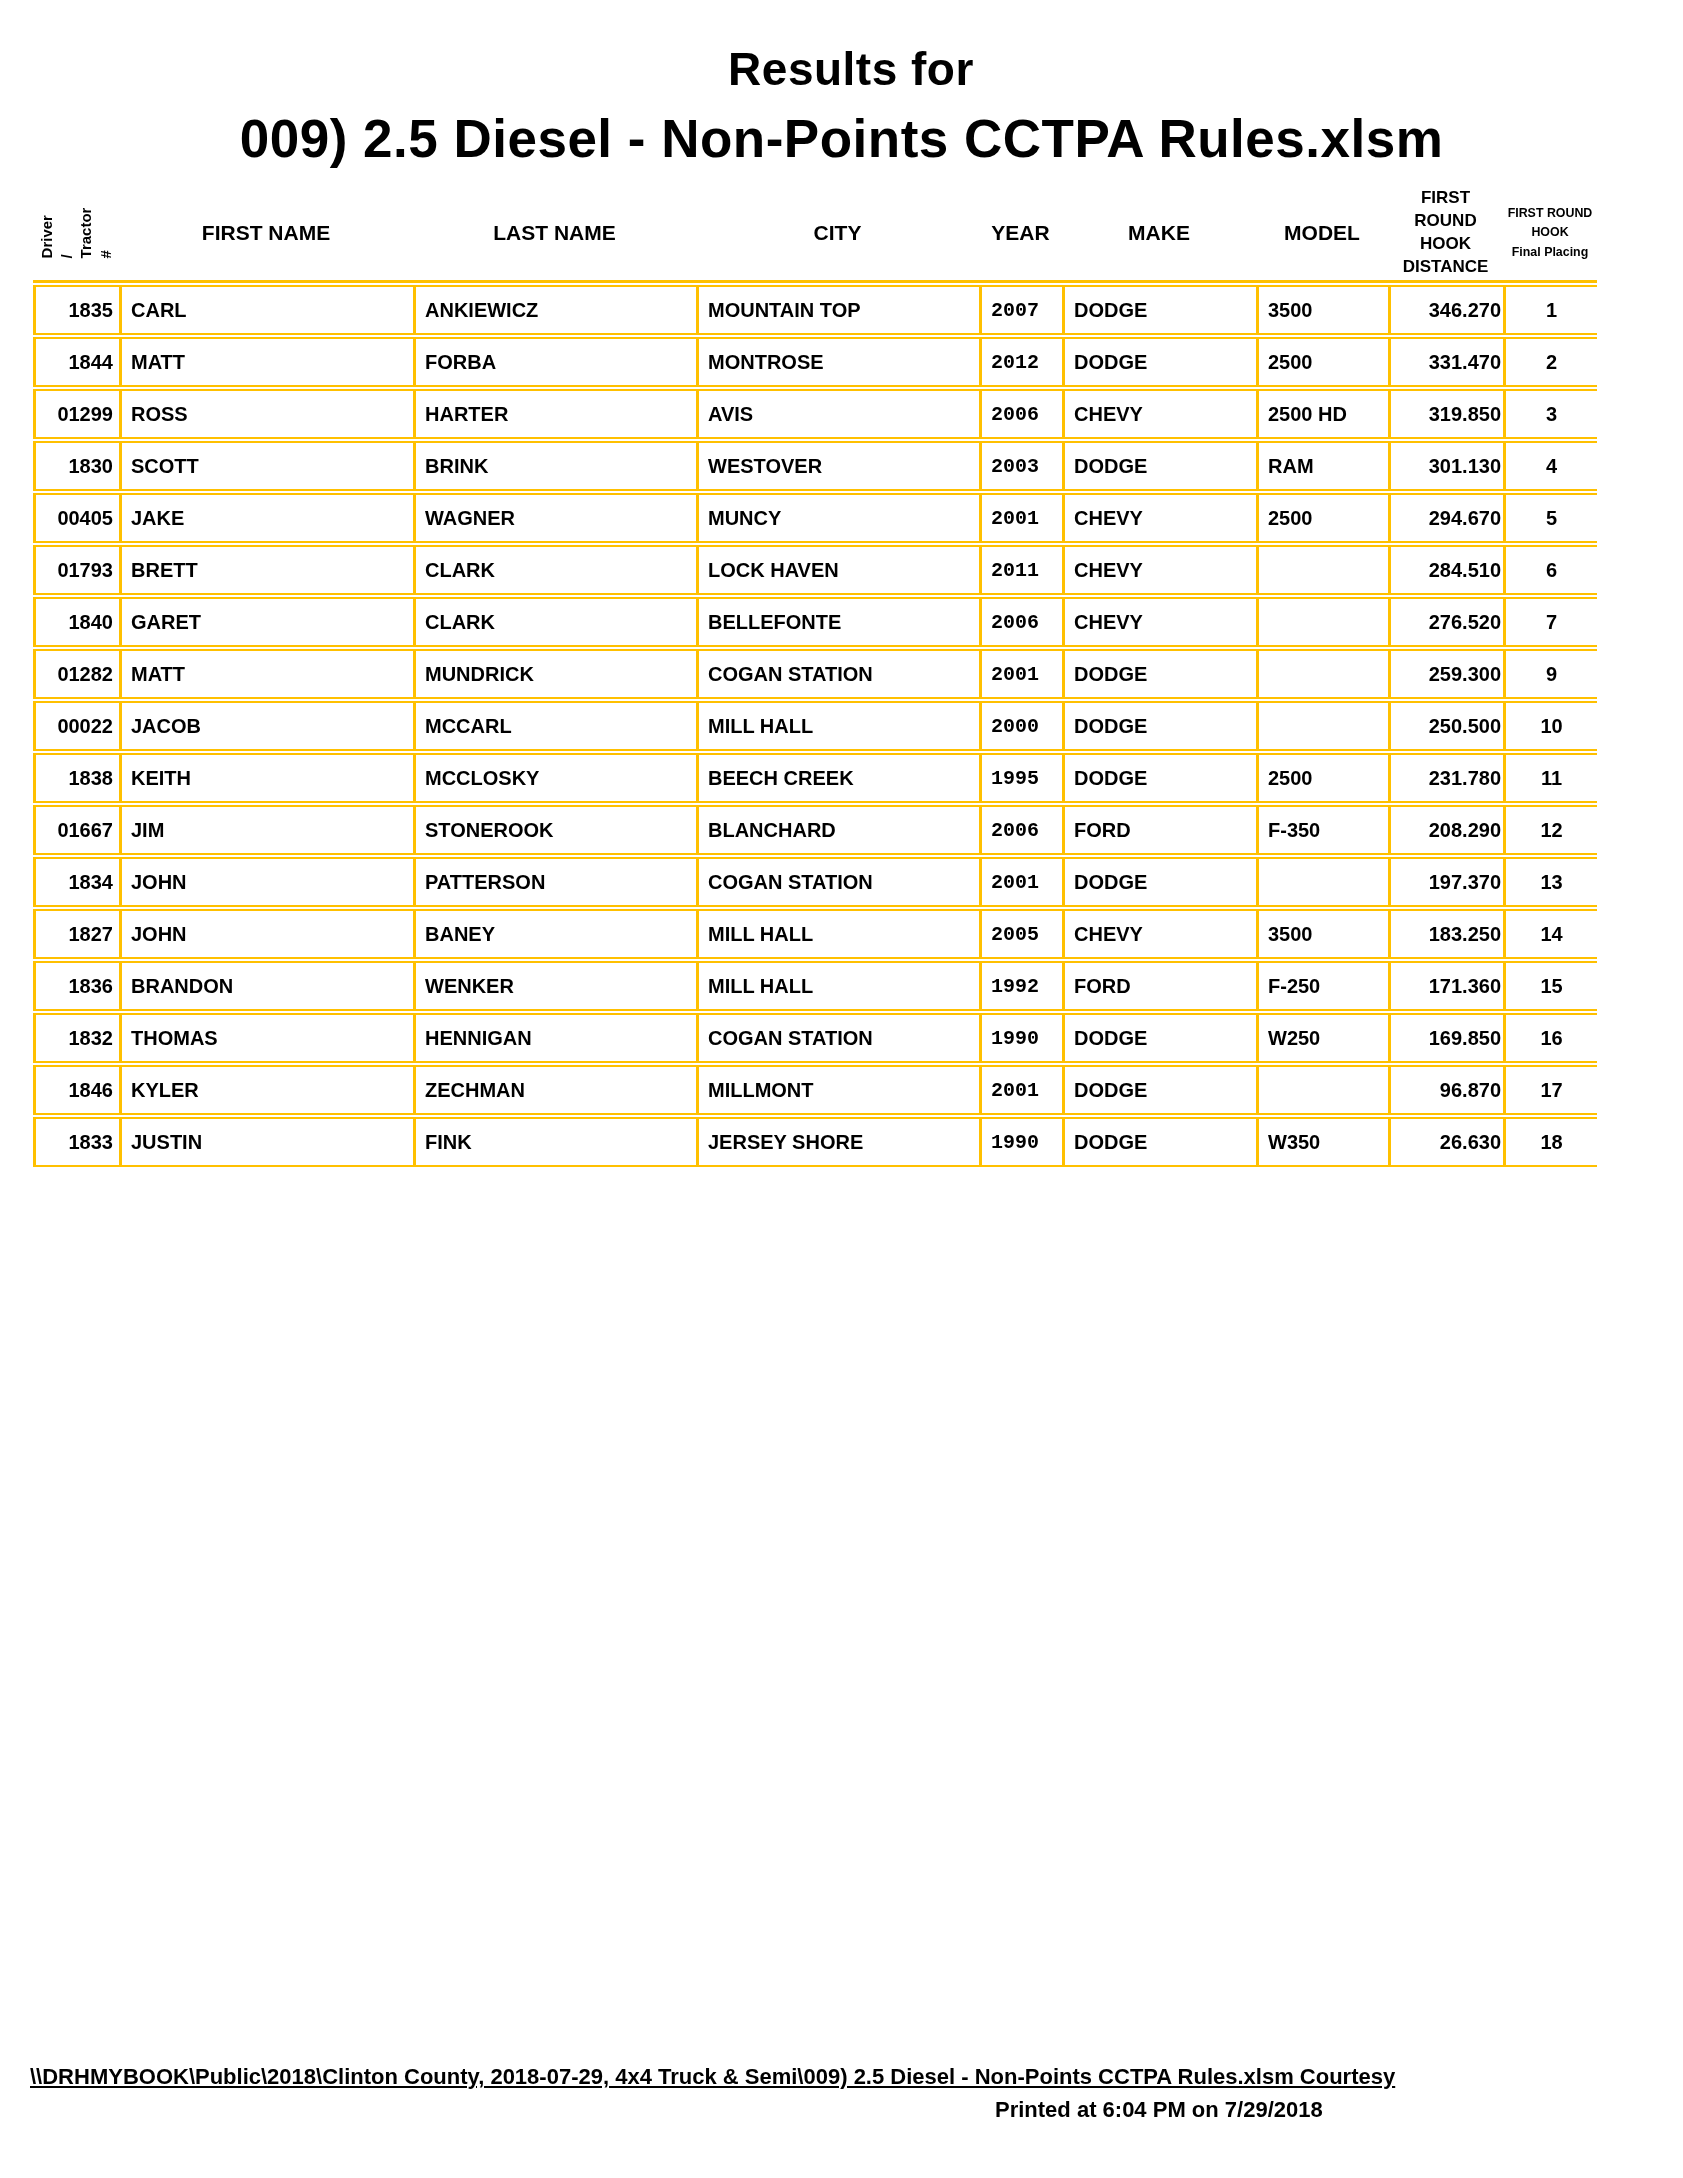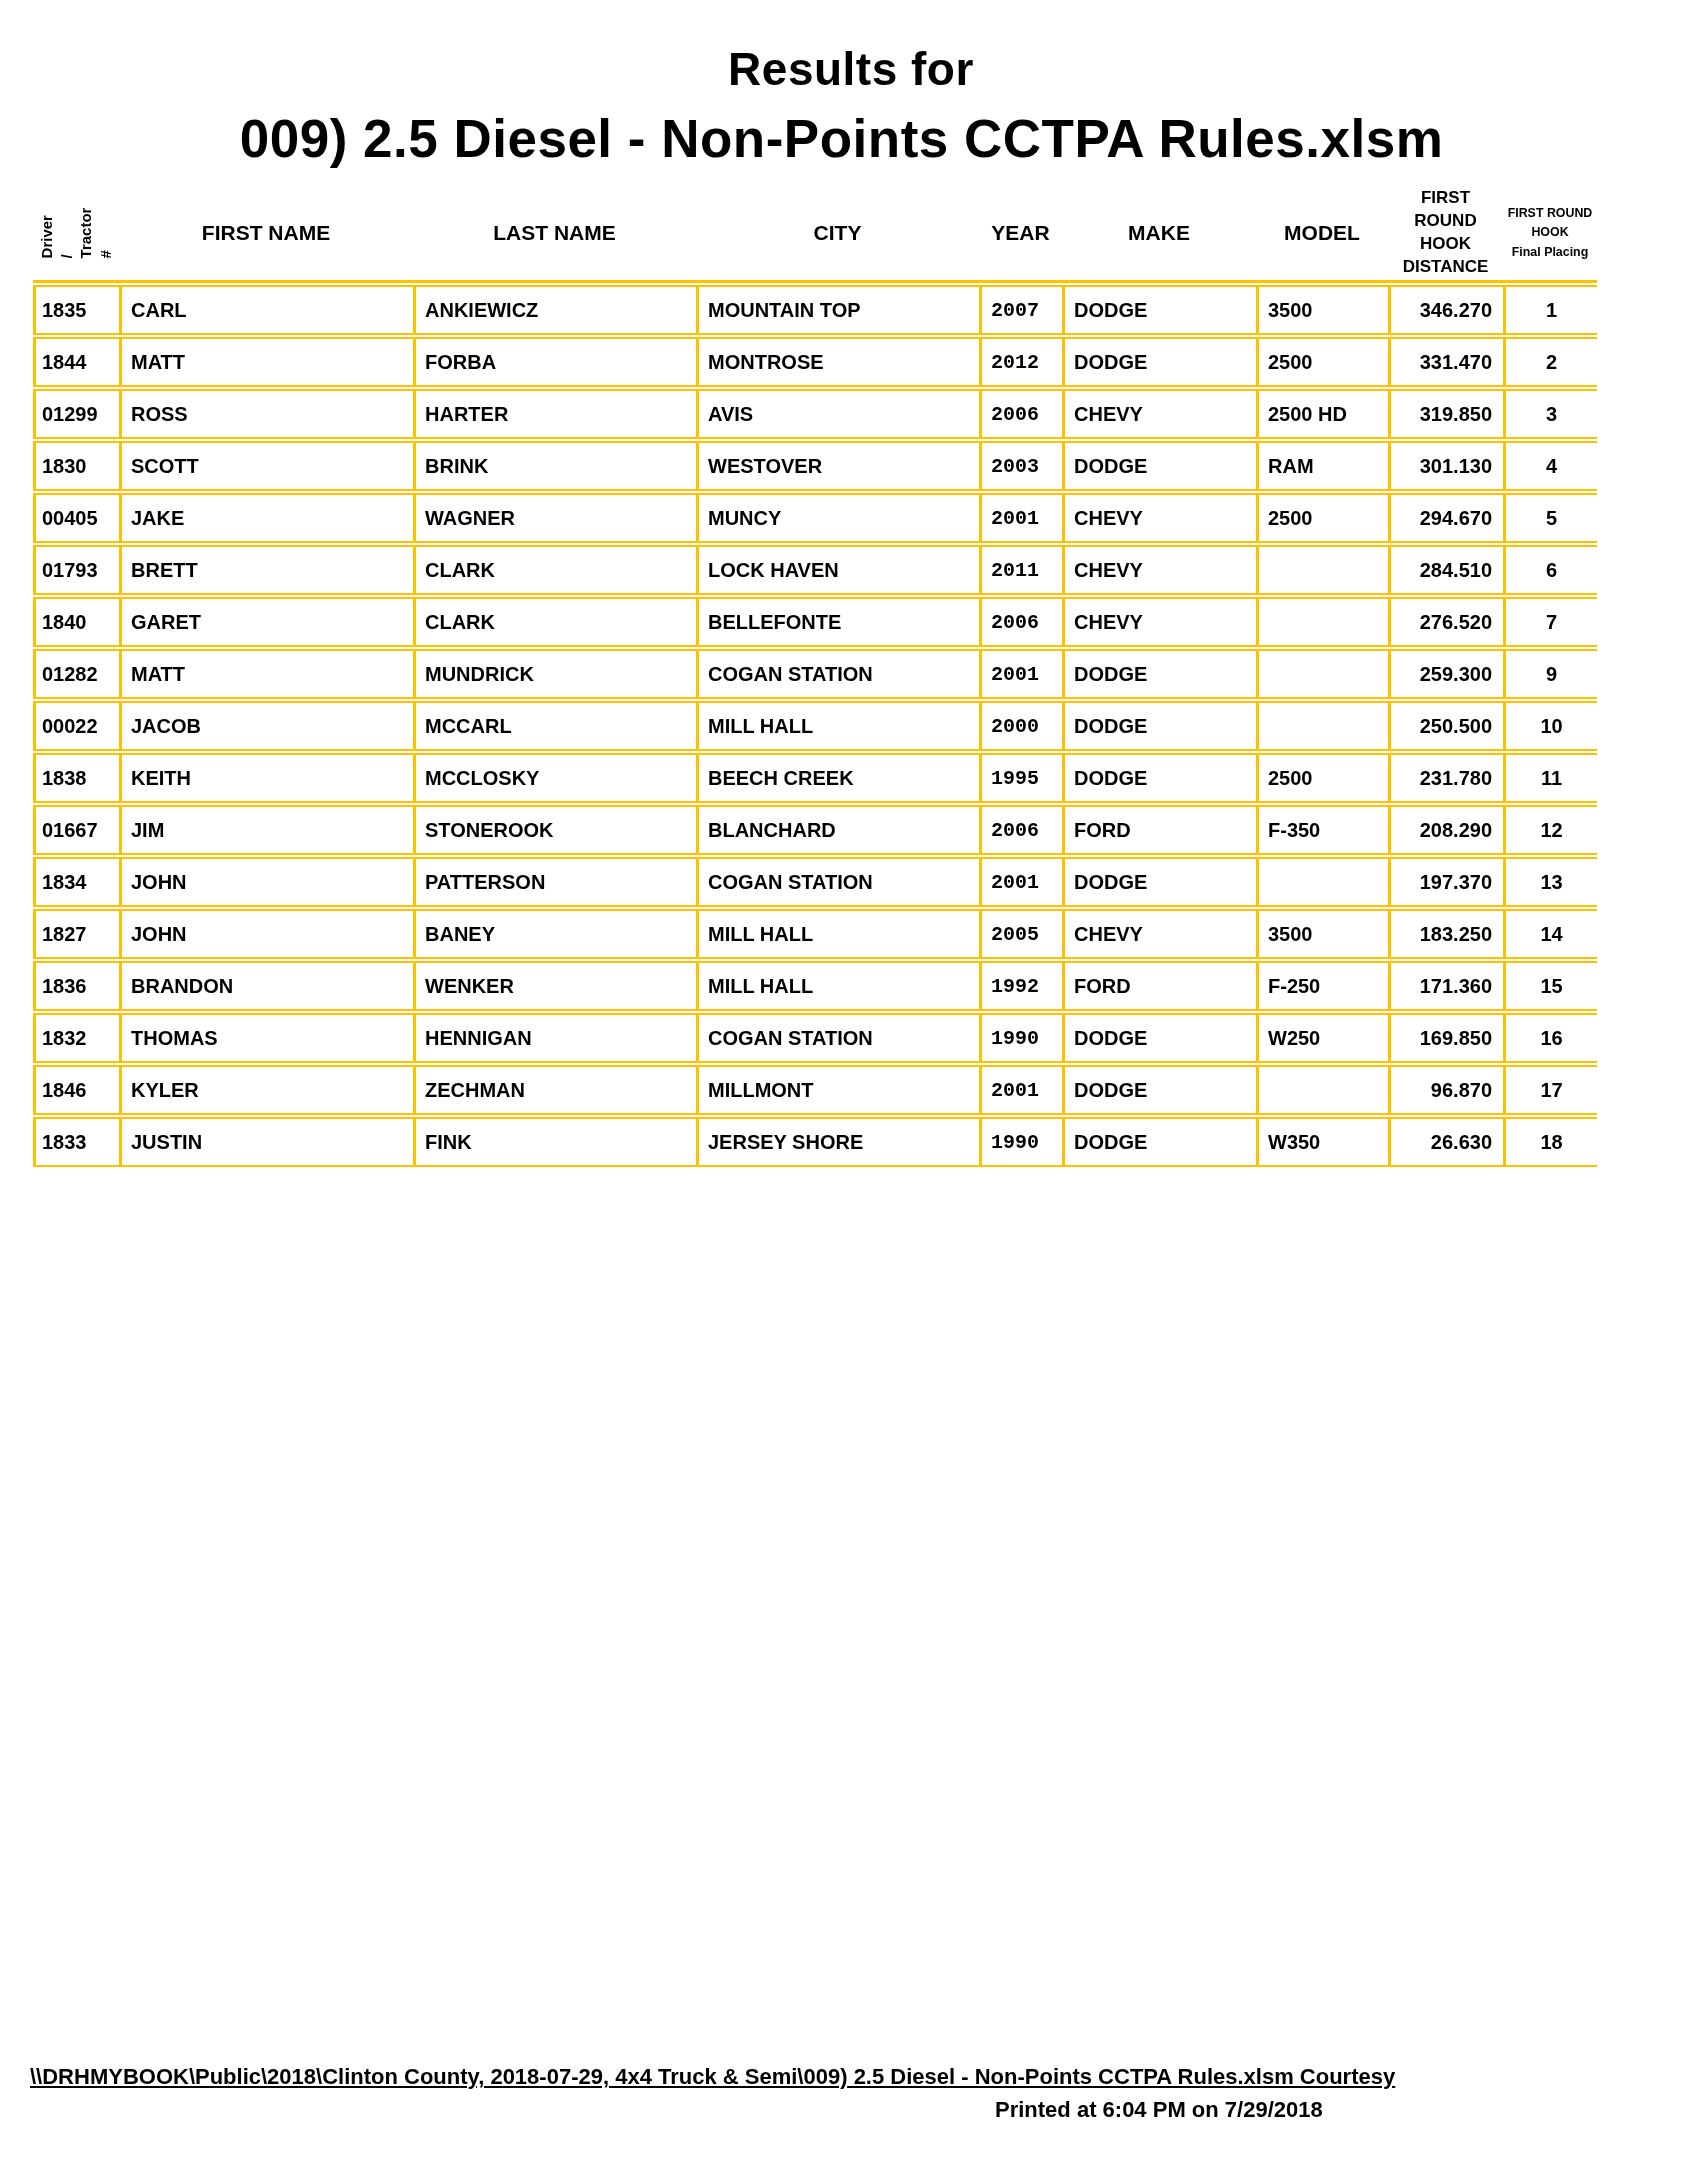--- a/index.html
+++ b/index.html
@@ -39,24 +39,24 @@
 
   td {
     background: #fff;
     border-top: 2px solid var(--grid);
     border-bottom: 2px solid var(--grid);
     border-left: 3px solid var(--grid);
     height: 50px; font-size: 20px; font-weight: bold;
     vertical-align: middle; padding: 0 6px;
     overflow: hidden; white-space: nowrap;
   }
-  td.c-driver { text-align: left; }
+  td.c-driver { text-align: right; }
   td.c-text   { text-align: left; padding-left: 9px; }
   td.c-year   { text-align: left; padding-left: 9px; font-family: Liberation Mono, monospace; }
-  td.c-dist   { text-align: right; padding-right: 11px; }
+  td.c-dist   { text-align: right; padding-right: 2px; }
   td.c-place  { text-align: center; }
 
   
   .footer { position: absolute; left: 30px; top: 2063px; width: 1634px;
             font-size: 22px; line-height: 1.25; white-space: nowrap; }
   .f-line1 { margin-bottom: 1px; text-decoration: underline; }
   .f-line2 { position: relative; }
   .printed { position: absolute; left: 965px; top: 4px; }
 </style>
 </head>

